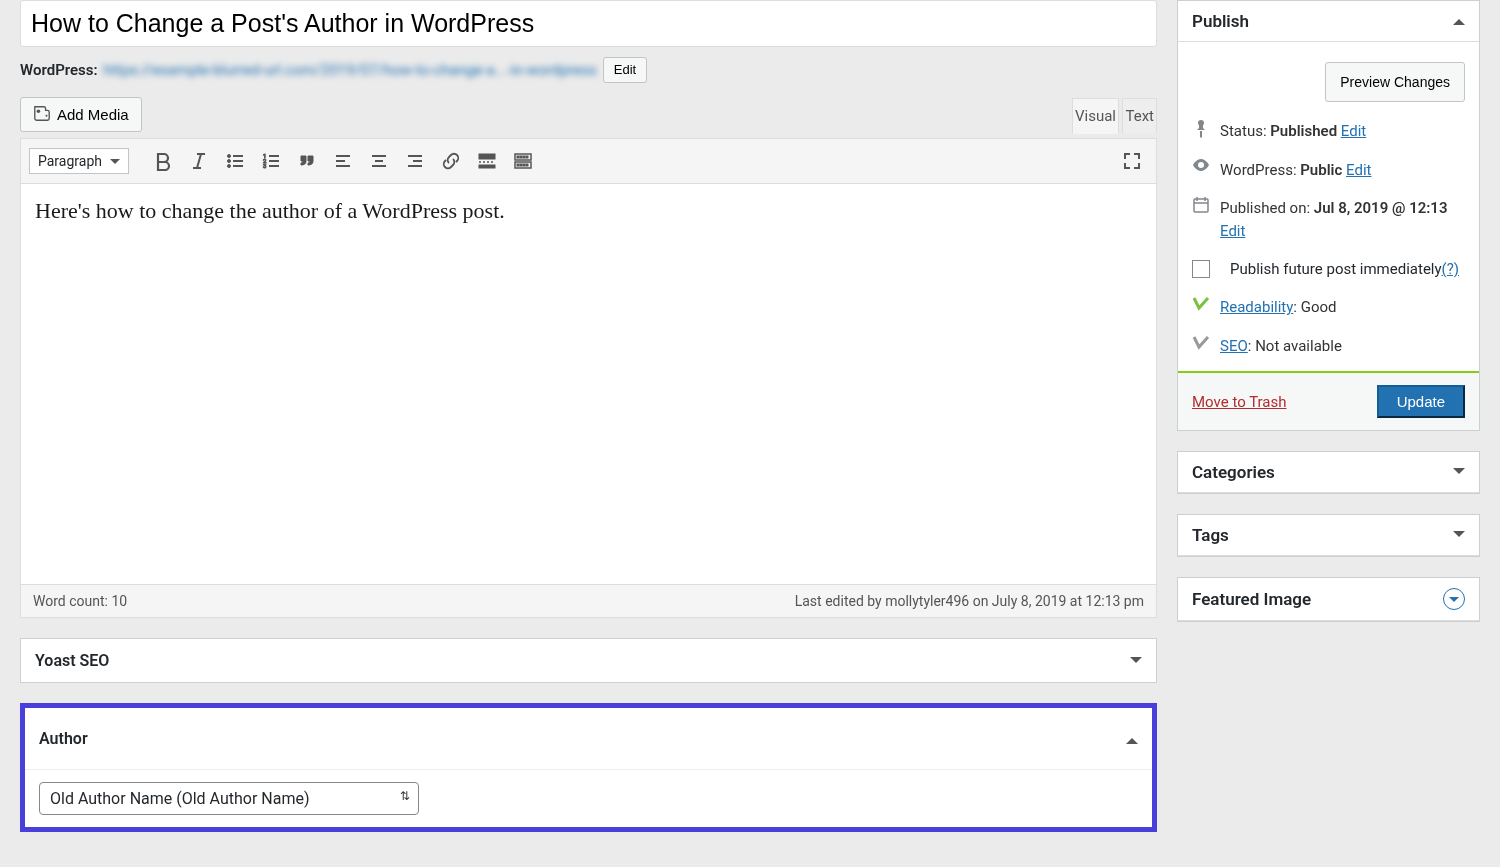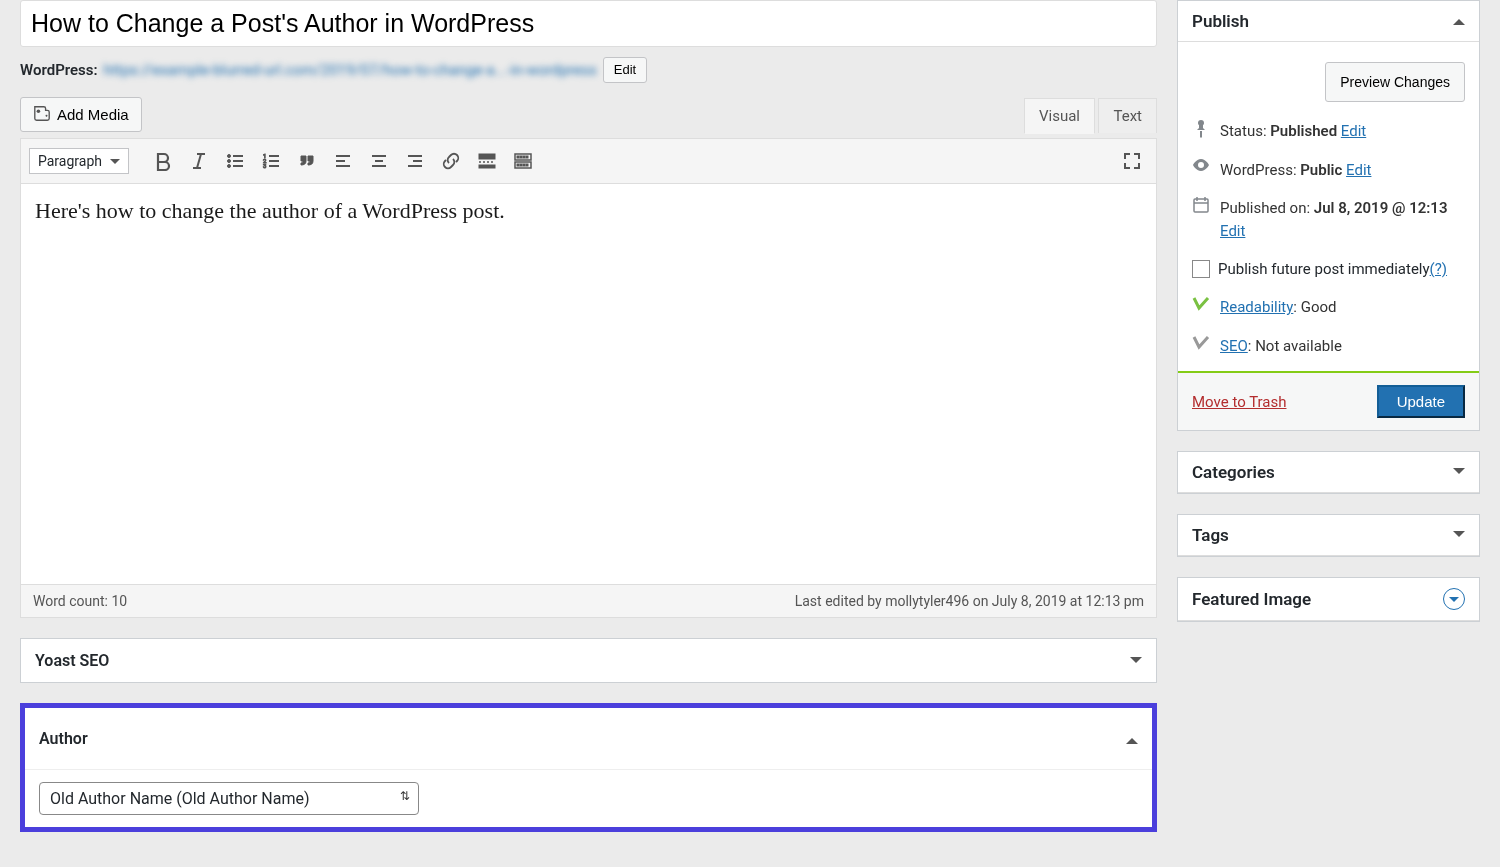--- a/index.html
+++ b/index.html
@@ -13,21 +13,21 @@
 .permalink-label { font-weight: 600; font-size: 15px; }
 .permalink-url { color: #2271b1; filter: blur(3px); flex: 0 0 auto; max-width: 700px; overflow: hidden; white-space: nowrap; font-size: 15px; }
 .btn { background: #f6f7f7; border: 1px solid #c3c4c7; border-radius: 3px; padding: 0 10px; line-height: 26px; cursor: pointer; font-size: 13px; }
 .btn-small { line-height: 24px; }
 .btn-large { padding: 6px 14px; font-size: 14px; }
 .btn-primary { background: #2271b1; border-color: #135e96; color: #fff; padding: 6px 18px; font-size: 15px; }
 
 .add-media { display: inline-flex; align-items: center; gap: 6px; background: #f6f7f7; border: 1px solid #c3c4c7; border-radius: 3px; padding: 6px 12px; margin-bottom: 6px; cursor: pointer; font-size: 15px; }
 
 .editor-tabs { float: right; position: relative; top: 1px; }
-.editor-tab { display: inline-block; padding: 8px 14px; border: 1px solid #ddd; background: #eee; cursor: pointer; font-size: 15px; color: #555; border-bottom: none; }
+.editor-tab { display: inline-block; padding: 8px 2px; border: 1px solid #ddd; background: #eee; cursor: pointer; font-size: 15px; color: #555; border-bottom: none; }
 .editor-tab.active { background: #f5f5f5; border-bottom: 1px solid #f5f5f5; }
 
 .editor-wrap { border: 1px solid #ddd; background: #fff; clear: both; }
 .toolbar { background: #f5f5f5; border-bottom: 1px solid #ddd; padding: 6px 8px; display: flex; align-items: center; gap: 4px; }
 .format-select { background: #fff; border: 1px solid #c3c4c7; padding: 4px 26px 4px 8px; font-size: 14px; position: relative; cursor: pointer; }
 .format-select::after { content: ""; position: absolute; right: 8px; top: 50%; margin-top: -2px; border: 5px solid transparent; border-top-color: #555; }
 .tbtn { width: 32px; height: 32px; display: inline-flex; align-items: center; justify-content: center; cursor: pointer; color: #555; border-radius: 2px; }
 .tbtn svg { width: 20px; height: 20px; stroke: #555; fill: #555; }
 .spacer { flex: 1; }
 
@@ -46,21 +46,21 @@
 
 .sidebox { background: #fff; border: 1px solid #ccd0d4; margin-bottom: 20px; }
 .sidebox-header { padding: 10px 14px; font-weight: 600; font-size: 17px; border-bottom: 1px solid #ddd; display: flex; justify-content: space-between; align-items: center; cursor: pointer; }
 .sidebox-body { padding: 10px 14px 0 14px; }
 .pub-row { padding: 8px 0; display: flex; align-items: flex-start; gap: 10px; font-size: 15px; color: #333; }
 .pub-row .icn { width: 18px; color: #82878c; display: flex; justify-content: center; }
 .pub-row .txt { flex: 1; line-height: 1.5; }
 .pub-row a { color: #2271b1; text-decoration: underline; }
 .pub-row strong { font-weight: 600; }
 .preview-row { text-align: right; padding: 10px 0; }
-.checkbox-row { display: flex; align-items: center; gap: 8px; padding: 10px 0; font-size: 15px; }
+.checkbox-row { display: flex; align-items: center; gap: 20px; padding: 10px 0; font-size: 15px; }
 .checkbox { width: 18px; height: 18px; border: 1px solid #888; background: #fff; }
 .help-link { color: #2271b1; text-decoration: underline; }
 
 .pub-actions { border-top: 2px solid #84cc16; margin-top: 6px; padding: 12px 14px; display: flex; justify-content: space-between; align-items: center; background: #f6f7f7; }
 .trash-link { color: #b32d2e; text-decoration: underline; font-size: 15px; }
 
 .yoast-green { color: #7ac142; }
 .yoast-gray { color: #999; }
 .calendar-svg { width:16px; height:16px; }
 

